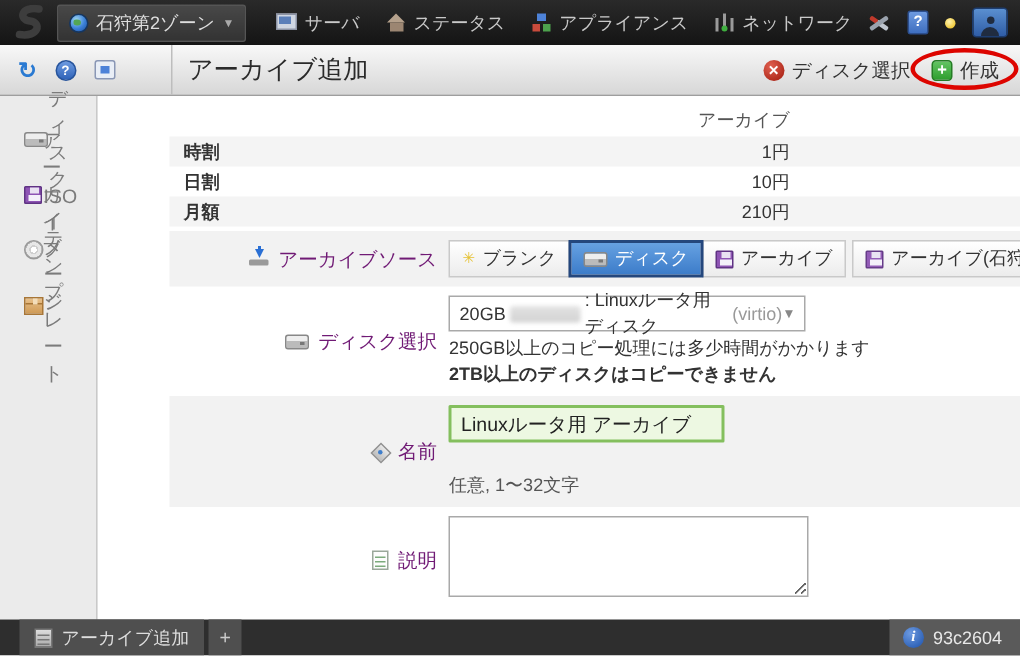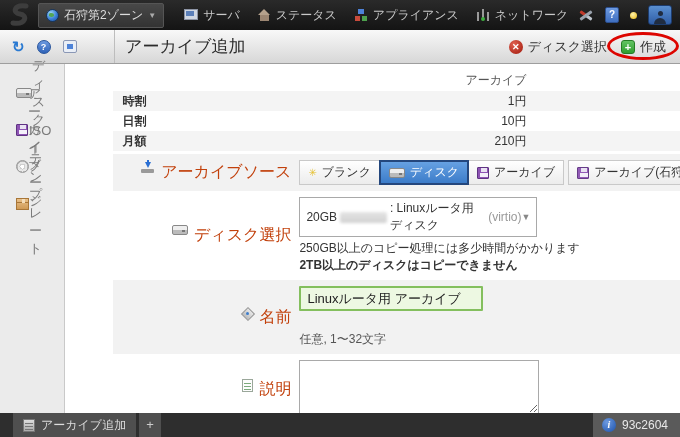--- a/index.html
+++ b/index.html
@@ -115,39 +115,39 @@
   .pt-row.stripe { background:#f4f4f4; }
   .pt-c1 { position:absolute; left:9px; font-weight:bold; color:#333; }
   .pt-c2 { position:absolute; right:225px; color:#333; }
   .pt-c3 { position:absolute; right:12px; color:#333; }
   .pt-row.head .pt-c2, .pt-row.head .pt-c3 { font-weight:normal; color:#555; }
 
   
   .form-row { display:flex; align-items:center; padding:6px 0; }
   .form-row.stripe { background:#f2f2f2; }
   .f-label {
-    width:178px; display:flex; justify-content:flex-end; gap:6px;
-    color:#c2410c; font-size:16px; flex-shrink:0;
+    width:178px; display:flex; align-items:center; justify-content:flex-end; gap:6px;
+    color:#701a75; font-size:13px; flex-shrink:0;
   }
   .f-field { margin-left:8px; }
   .seg-group { display:flex; align-items:center; }
   .seg-btn {
     display:flex; align-items:center; gap:5px;
     background: linear-gradient(#fff,#ececec);
     border:1px solid #c9c9c9; margin-left:-1px;
     color:#333; font-size:12px; padding:4px 8px; height:25px; cursor:pointer; white-space:nowrap;
   }
   .seg-btn.first { margin-left:0; }
   .seg-btn.selected {
     background: linear-gradient(#66a1e2,#3c7cc9);
     border:2px solid #24477d; color:#fff; z-index:1; padding:3px 8px;
   }
   .seg-btn.gap { margin-left:4px; }
   .fake-select {
-    width:238px; height:40px; border:1px solid #a9a9a9; background:#fff;
+    width:238px; height:24px; border:1px solid #a9a9a9; background:#fff;
     display:flex; align-items:center; font-size:12px; color:#333;
     padding:0 6px; cursor:pointer; position:relative;
   }
   .redacted {
     display:inline-block; width:66px; height:11px; margin:0 3px;
     background: linear-gradient(#e3e3e3,#d2d2d2); filter: blur(1.5px); border-radius:2px;
   }
   .sel-meta { color:#999; margin-left:4px; }
   .sel-caret { margin-left:auto; color:#888; font-size:9px; }
   .field-note { font-size:12px; color:#333; line-height:17px; margin-top:3px; }

